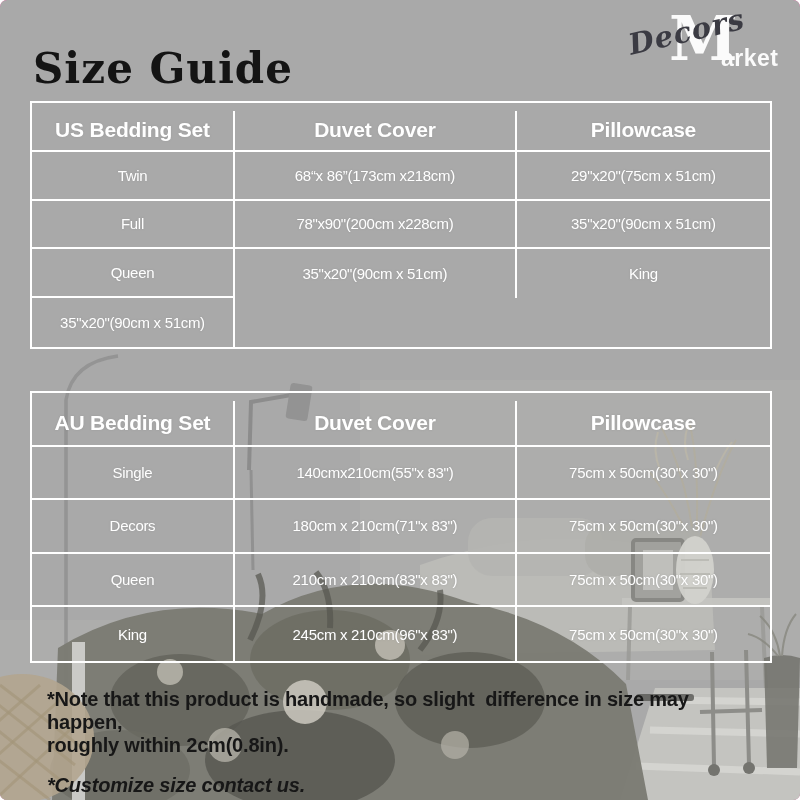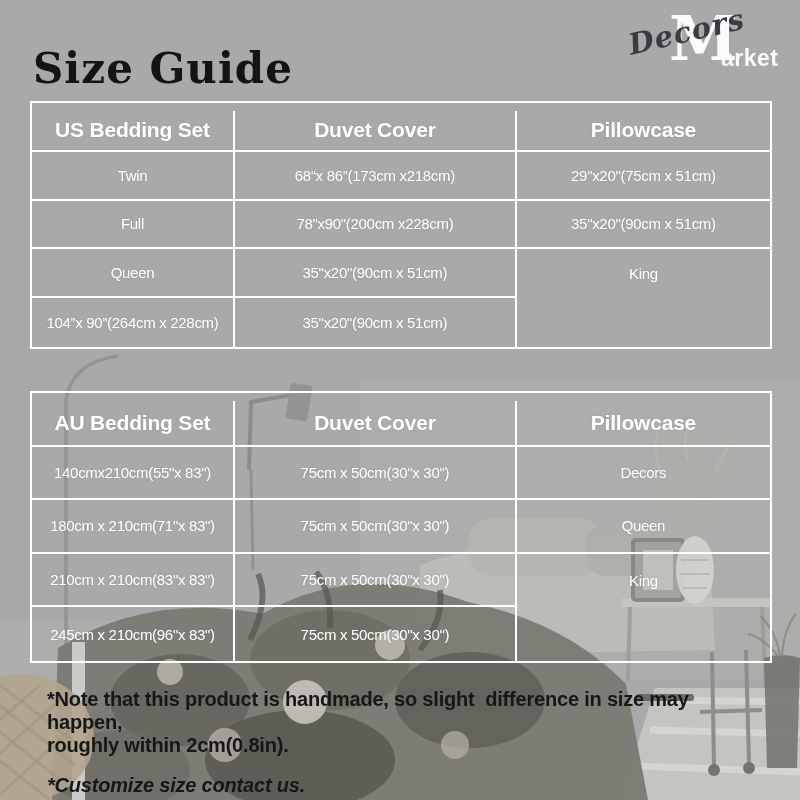--- a/index.html
+++ b/index.html
@@ -2,20 +2,21 @@
 <html><head>
 <meta charset="utf-8">
 <style>
   html,body{margin:0;padding:0;}
   .page{
     position:relative;
     width:800px;height:800px;
     background:#ec4899;
     overflow:hidden;
     font-family:"Liberation Sans", sans-serif;
+    border-radius:7px;
   }
   .bg-scene{position:absolute;inset:0;z-index:0;}
 
   .page-title{
     position:absolute;left:33px;top:16px;z-index:2;
     font-family:"DejaVu Serif", serif;
     font-weight:700;font-size:42px;letter-spacing:1px;
     color:#141414;
   }
 
@@ -167,29 +168,29 @@
     <div>29"x20"(75cm x 51cm)</div>
 
     <div>Full</div>
     <div>78"x90"(200cm x228cm)</div>
     <div>35"x20"(90cm x 51cm)</div>
 
     <div>Queen</div>
     <div>35"x20"(90cm x 51cm)</div>
 
     <div>King</div>
-    <div>104”x 90”(264cm x 228cm)</div>
     <div>35"x20"(90cm x 51cm)</div>
   </section>
 
   <section class="size-table au">
     <div class="th">AU Bedding Set</div>
     <div class="th">Duvet Cover</div>
     <div class="th">Pillowcase</div>
 
+    <div>Single</div>
     <div>140cmx210cm(55"x 83")</div>
     <div>75cm x 50cm(30"x 30")</div>
 
     <div>Decors</div>
     <div>180cm x 210cm(71"x 83")</div>
     <div>75cm x 50cm(30"x 30")</div>
 
     <div>Queen</div>
     <div>210cm x 210cm(83"x 83")</div>
     <div>75cm x 50cm(30"x 30")</div>

